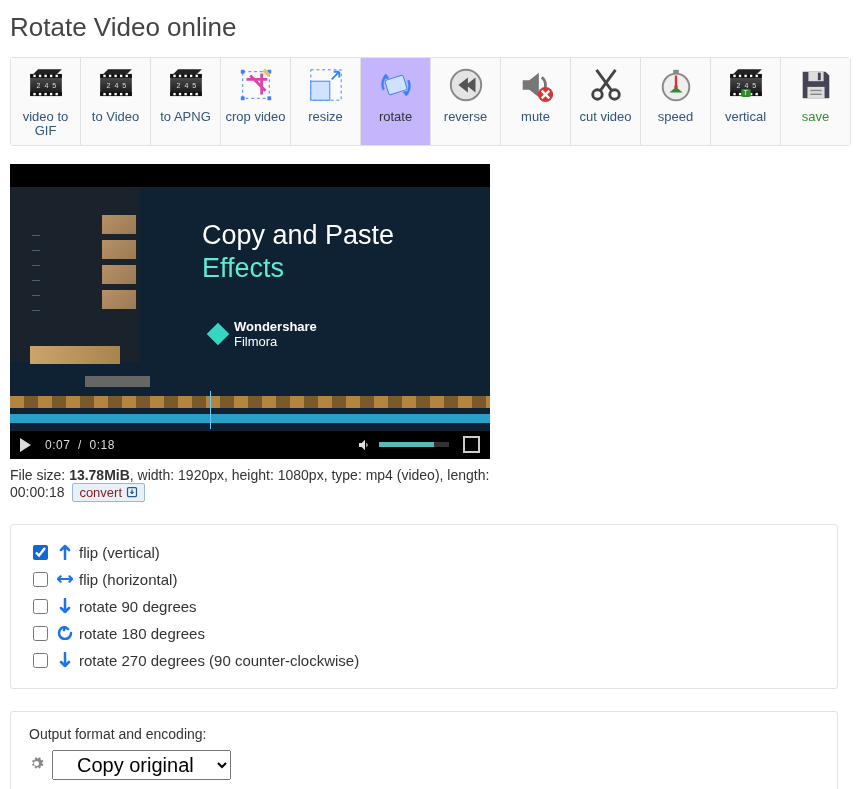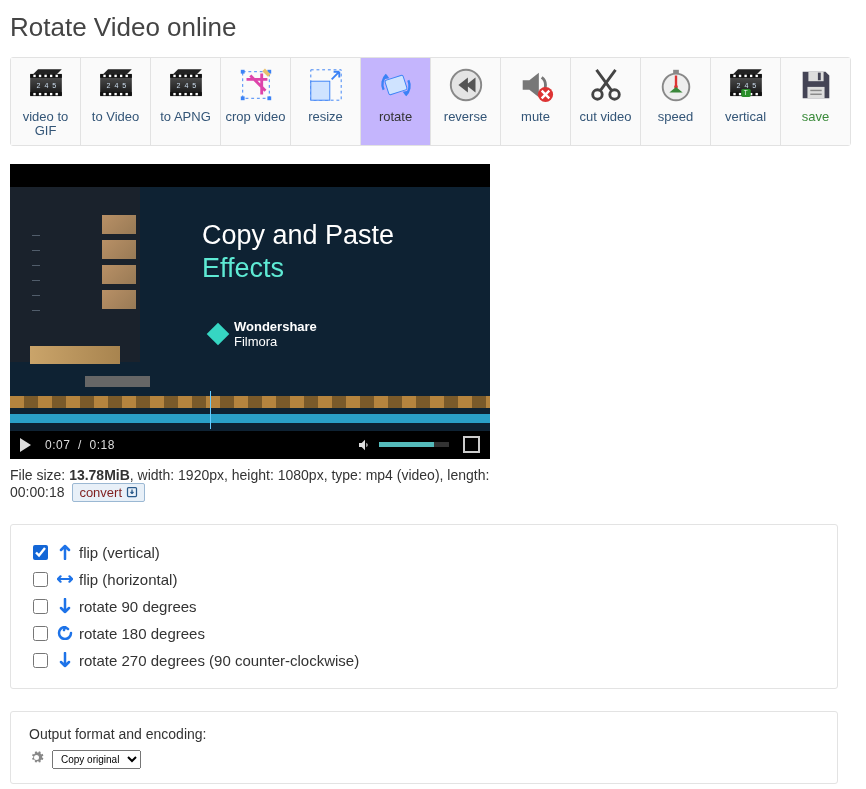--- a/index.html
+++ b/index.html
@@ -50,21 +50,21 @@
 .convertbtn{display:inline-flex;align-items:center;gap:4px;border:1px solid #9bb8d3;background:#e8f0f8;color:#7f1d1d;padding:1px 6px;border-radius:2px;font-size:13px;margin-left:4px;cursor:pointer}
 .convertbtn svg{width:12px;height:12px}
 
 
 .panel{border:1px solid #e3e3e3;border-radius:3px;margin-top:22px;padding:14px 18px;max-width:790px;background:#fff}
 .optrow{display:flex;align-items:center;gap:6px;padding:3px 0;font-size:15px;color:#333}
 .optrow input[type=checkbox]{width:15px;height:15px;accent-color:#1366d6}
 .optrow .arr{width:16px;height:16px;display:flex;align-items:center;justify-content:center;color:#1e73e8}
 .outsel{margin-top:8px;display:flex;align-items:center;gap:8px}
 .gear{color:#888}
-select{font-size:10px;padding:2px 4px}
+select{font-size:20px;padding:2px 20px}
 </style>
 </head>
 <body>
 
 <h1>Rotate Video online</h1>
 
 <div class="toolbar" id="toolbar">
     <div class="tool">
       <div class="ico">
         <svg width="38" height="34" viewBox="0 0 48 40">

